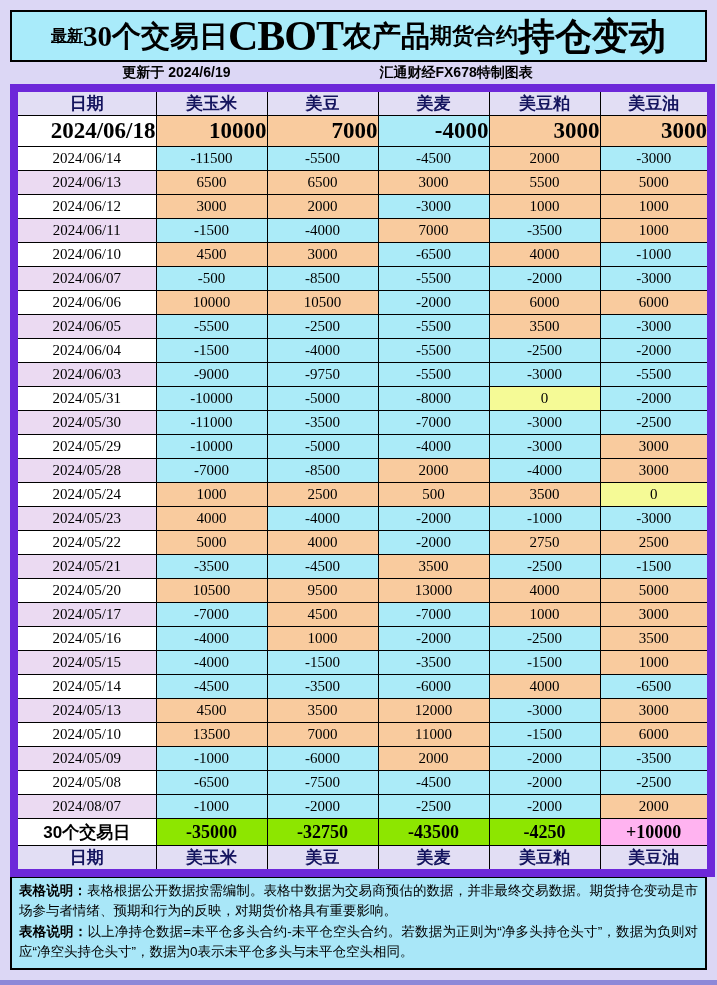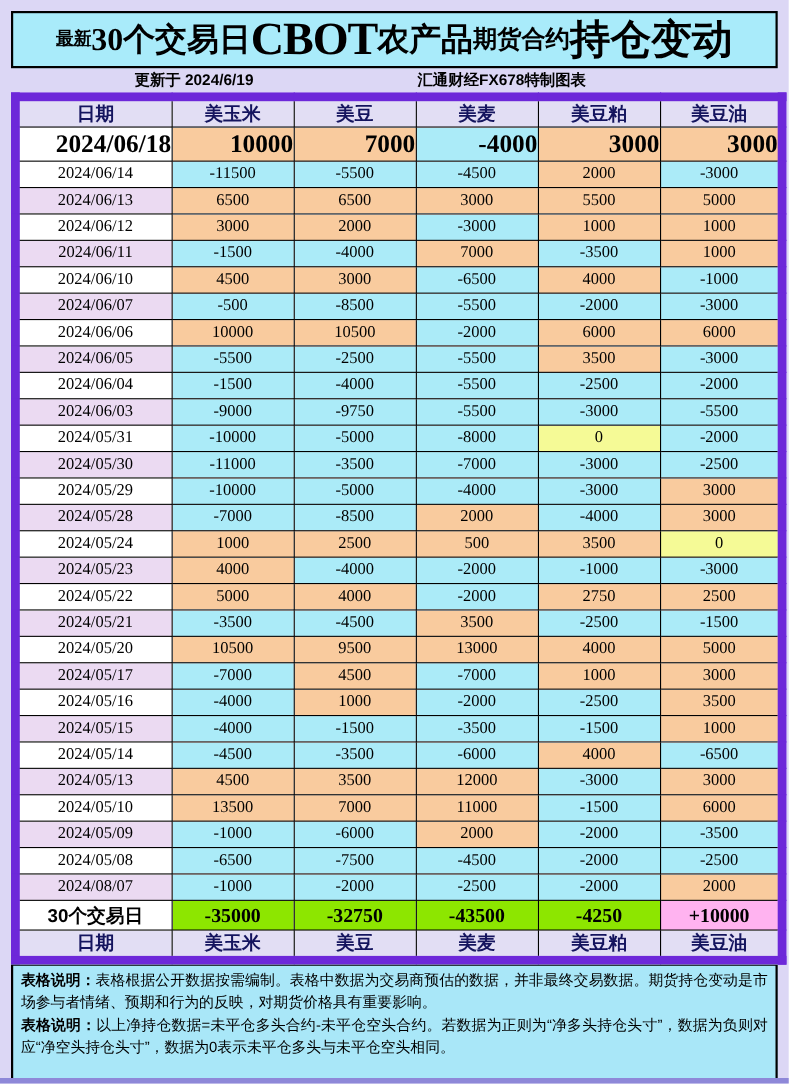--- a/index.html
+++ b/index.html
@@ -53,21 +53,21 @@
   .num-cell.zero{ background:var(--zero); }
   tr.summary-row td{
     font-weight:bold; font-size:18px; height:27px;
     font-family:"Liberation Serif", serif;
   }
   tr.summary-row .sum-label{ background:#fff; font-family:"Liberation Sans", sans-serif; font-size:17px; }
   .sum-cell.green{ background:var(--sum-green);margin-top:43px; }
   .sum-cell.pink{ background:var(--sum-pink); }
   .notes-box{
     width:697px; background:var(--notes-bg); border:2px solid #000; border-top-width:1px;
-    padding:3px 7px 22px 7px; font-size:13.5px; line-height:1.5; color:#000;
+    padding:3px 7px 6px 7px; font-size:13.5px; line-height:1.5; color:#000;
     text-align:justify;
   }
   .notes-box b{ font-weight:bold; }
 </style>
 </head>
 <body>
 
 <div class="wrap">
 
   <div class="title-box">

